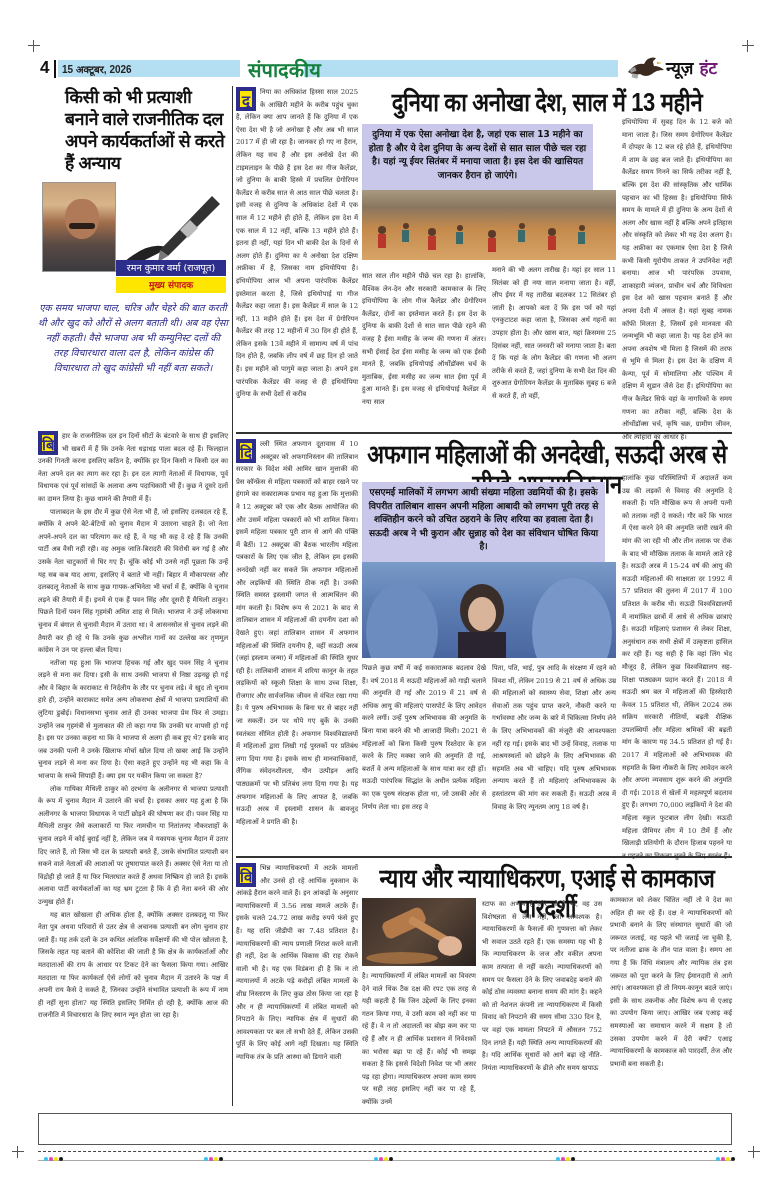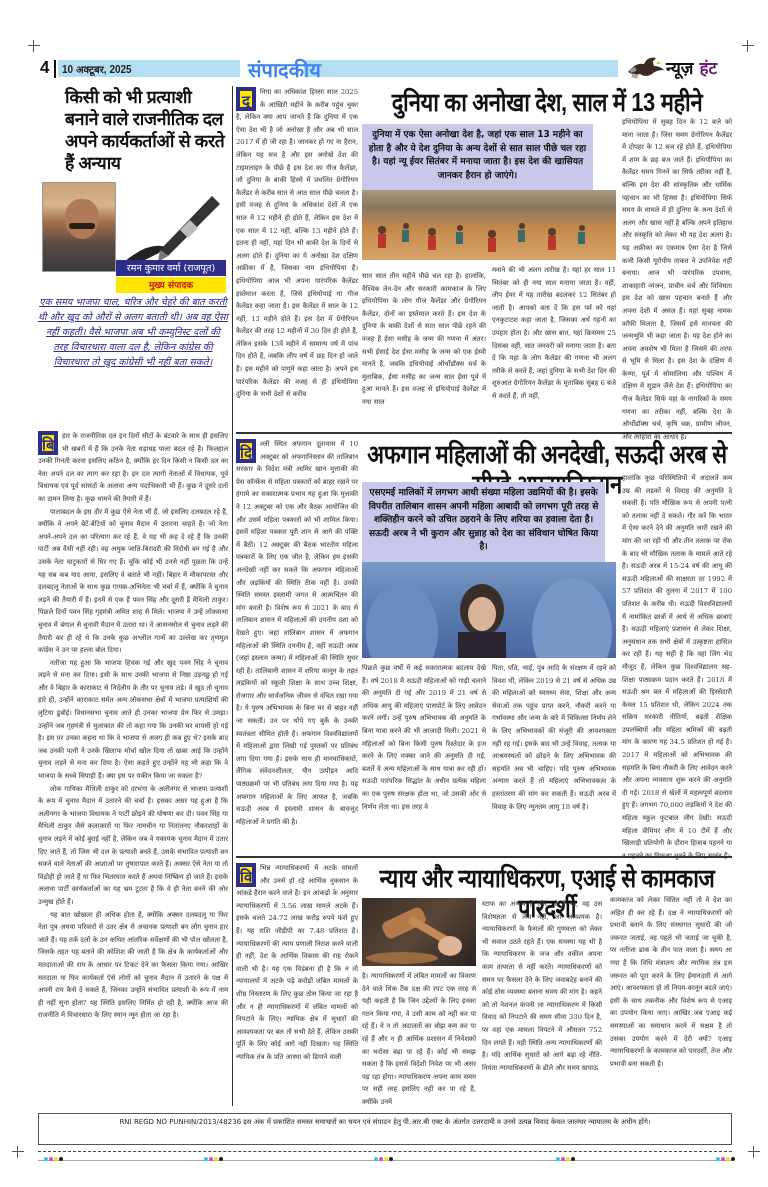--- a/index.html
+++ b/index.html
@@ -11,21 +11,21 @@
   .crop::before { left: 5px; top: 0; width: 1px; height: 12px; }
   .crop::after { top: 5px; left: 0; height: 1px; width: 12px; }
 
   
   .hdr { position: absolute; top: 58px; left: 38px; width: 694px; height: 22px; }
   .hdr .band-l { position: absolute; left: 20px; top: 2px; width: 182px; height: 17px; background: #b4dff2; }
   .hdr .band-r { position: absolute; left: 266px; top: 2px; width: 314px; height: 17px; background: #b4dff2; }
   .hdr .pgno { position: absolute; left: 2px; top: 0; font: bold 17px "Liberation Sans", sans-serif; color: #111; }
   .hdr .pgbar { position: absolute; left: 16px; top: 2px; width: 2px; height: 18px; background: #111; }
   .hdr .date { position: absolute; left: 24px; top: 4px; font: bold 10px "Liberation Sans", sans-serif; color: #222; }
-  .hdr .section { position: absolute; left: 210px; top: -2px; font: bold 20px "DejaVu Sans", sans-serif; color: #3b82f6; }
+  .hdr .section { position: absolute; left: 210px; top: -2px; font: bold 20px "DejaVu Sans", sans-serif; color: #15803d; }
   .hdr .logo { position: absolute; left: 588px; top: -4px; width: 110px; height: 28px; }
   .hdr .logo .bird { position: absolute; left: 0; top: 0; width: 40px; height: 26px; }
   .hdr .logo .brand { position: absolute; left: 40px; top: 2px; font: bold 17px "DejaVu Sans", sans-serif; color: #111; }
   .hdr .logo .brand b { color: #701a75; }
 
   
   .col-left { position: absolute; left: 38px; top: 86px; width: 190px; height: 1020px; }
   .vrule { position: absolute; width: 1px; background: #333; }
   .hrule { position: absolute; height: 2px; background: #333; }
 
@@ -33,21 +33,21 @@
   .photo-row { position: relative; height: 162px; margin-top: 8px; }
   .photo { position: absolute; left: 4px; top: 0; width: 74px; height: 90px;
     background: linear-gradient(180deg,#c8a27a 0%,#d8b48a 25%,#a06e4c 45%,#5a4a44 70%,#3a3a3e 100%); border: 1px solid #999; }
   .photo .face { position: absolute; left: 22px; top: 16px; width: 34px; height: 40px; border-radius: 45% 45% 50% 50%; background: #b07a58; }
   .photo .stache { position: absolute; left: 26px; top: 40px; width: 26px; height: 6px; border-radius: 4px; background: #2a1e18; }
   .pen { position: absolute; left: 82px; top: 8px; width: 104px; height: 80px; }
   .name-box { position: absolute; left: 78px; top: 78px; width: 110px; height: 16px; background: #2d2d8c; color: #fff;
     font: 9.5px/16px "DejaVu Sans", sans-serif; text-align: center; }
   .role-box { position: absolute; left: 78px; top: 95px; width: 110px; height: 16px; background: #ffe600; color: #c8151b;
     font: bold 9px/16px "DejaVu Sans", sans-serif; text-align: center; }
-  .quote { position: absolute; left: 0; top: 112px; width: 190px; font: italic 9.5px/15px "DejaVu Sans", sans-serif; color: #2d2d8c; text-align: center; text-decoration: underline; }
+  .quote { position: absolute; left: 0; top: 118px; width: 190px; font: italic 9.5px/15px "DejaVu Sans", sans-serif; color: #2d2d8c; text-align: center; }
 
   .body-txt { font: 6.8px/12.6px "DejaVu Serif", serif; color: #333; text-align: justify; }
   .body-txt p { text-indent: 12px; }
   .body-txt p.first { text-indent: 0; }
 
   .dropcap { float: left; width: 20px; height: 24px; margin: 1px 4px 0 0; background: #2d2d8c; border: 2px solid #2d2d8c; position: relative; }
   .dropcap span { position: absolute; inset: 2px; background: #ffe600; color: #2d2d8c; font: bold 15px/20px "DejaVu Sans", sans-serif; text-align: center; }
 
   
   .story { position: absolute; }
@@ -71,21 +71,21 @@
 <div class="crop" style="left:28px;top:40px"></div>
 <div class="crop" style="left:742px;top:40px"></div>
 <div class="crop" style="left:12px;top:1146px"></div>
 <div class="crop" style="left:748px;top:1146px"></div>
 
 <div class="hdr">
   <div class="band-l"></div>
   <div class="band-r"></div>
   <span class="pgno">4</span>
   <span class="pgbar"></span>
-  <span class="date">10 अक्टूबर, 2025</span>
+  <span class="date">15 अक्टूबर, 2026</span>
   <span class="section">संपादकीय</span>
   <div class="logo">
     <svg class="bird" viewBox="0 0 40 26">
       <path d="M2 18 Q10 8 18 10 Q22 2 30 4 Q26 8 28 12 Q34 12 38 16 Q30 16 26 20 Q20 24 14 20 Q8 22 2 18Z" fill="#3a2a20"></path>
       <circle cx="29" cy="8" r="2" fill="#fff"></circle>
       <path d="M31 8 L36 9 L31 10Z" fill="#e0a020"></path>
       <rect x="4" y="14" width="6" height="4" fill="#999" transform="rotate(-20 7 16)"></rect>
       <rect x="6" y="20" width="6" height="4" fill="#aaa" transform="rotate(15 9 22)"></rect>
     </svg>
     <span class="brand"><span>न्यूज़</span> <b>हंट</b></span>
@@ -223,21 +223,20 @@
     </div>
   <div class="small-col body-txt" style="left:246px;top:36px;width:120px">
       <p class="first">स्टाफ का अभाव है और जो है भी, वह उस विशेषज्ञता से लैस नहीं, जो आवश्यक है। न्यायाधिकरणों के फैसलों की गुणवत्ता को लेकर भी सवाल उठते रहते हैं। एक समस्या यह भी है कि न्यायाधिकरण के जज और वकील अपना काम तत्परता से नहीं करते। न्यायाधिकरणों को समय पर फैसला देने के लिए जवाबदेह बनाने की कोई ठोस व्यवस्था बनाना समय की मांग है। कहने को तो नेशनल कंपनी ला न्यायाधिकरण में किसी विवाद को निपटाने की समय सीमा 330 दिन है, पर वहां एक मामला निपटने में औसतन 752 दिन लगते हैं। यही स्थिति अन्य न्यायाधिकरणों की है। यदि आर्थिक सुधारों को आगे बढ़ा रहे नीति-नियंता न्यायाधिकरणों के ढीले और समय खपाऊ</p>
     </div>
   <div class="small-col body-txt" style="left:374px;top:32px;width:122px">
       <p class="first">कामकाज को लेकर चिंतित नहीं तो वे देश का अहित ही कर रहे हैं। दक्ष ने न्यायाधिकरणों को प्रभावी बनाने के लिए संस्थागत सुधारों की जो जरूरत जताई, वह पहले भी जताई जा चुकी है, पर नतीजा ढाक के तीन पात वाला है। समय आ गया है कि विधि मंत्रालय और न्यायिक तंत्र इस जरूरत को पूरा करने के लिए ईमानदारी से आगे आएं। आवश्यकता हो तो नियम-कानून बदले जाएं। इसी के साथ तकनीक और विशेष रूप से एआइ का उपयोग किया जाए। आखिर जब एआइ कई समस्याओं का समाधान करने में सक्षम है तो उसका उपयोग करने में देरी क्यों? एआइ न्यायाधिकरणों के कामकाज को पारदर्शी, तेज और प्रभावी बना सकती है।</p>
     </div>
 </div>
 
 <div class="imprint">
-  <div>RNI REGD NO PUNHIN/2013/48236 इस अंक में प्रकाशित समस्त समाचारों का चयन एवं संपादन हेतु पी.आर.बी एक्ट के अंतर्गत उत्तरदायी व उनसे उत्पन्न विवाद केवल जालंधर न्यायालय के अधीन होंगे।</div>
 </div>
 <div class="dash-line"></div>
 <div class="reg-line"></div>
 <div class="reg-dots" style="left:44px">
     <i style="background:#2ec4f0"></i>
     <i style="background:#e83ab4"></i>
     <i style="background:#f5e400"></i>
     <i style="background:#111"></i>
   </div>
 <div class="reg-dots" style="left:204px">

